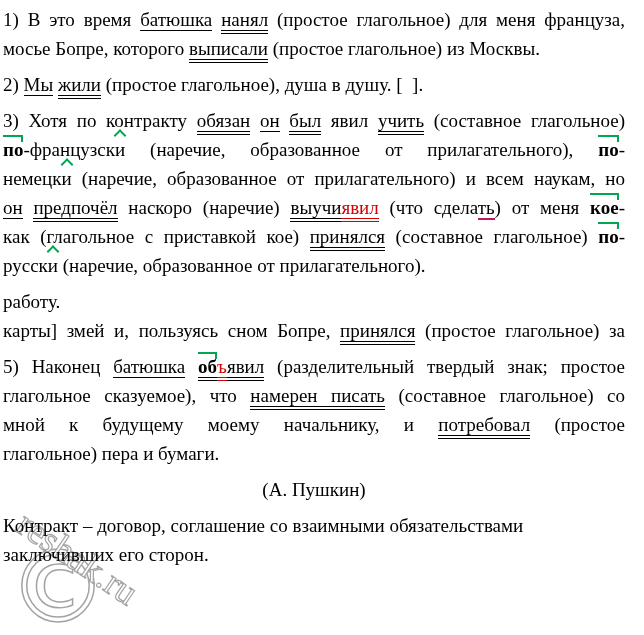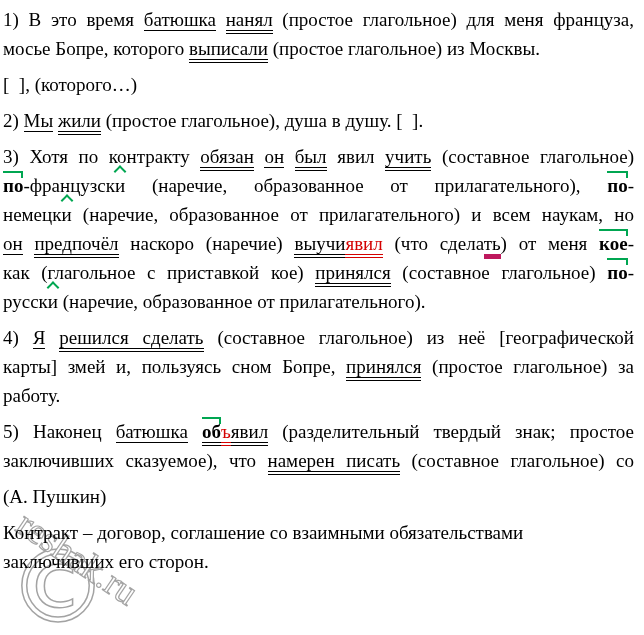--- a/index.html
+++ b/index.html
@@ -20,31 +20,31 @@
     left: 0; top: 500px;
     z-index: 0;
     opacity: 0.9;
     pointer-events: none;
   }
   .content {
     position: absolute;
     left: 3px; top: 5px; right: 3px;
     z-index: 1;
   }
-  .para { margin: 0 7px 7px 0; }
+  .para { margin: 0 16px 7px 0; }
   .ln { line-height: 29px; min-height: 29px; }
   .ln.just { text-align: justify; text-align-last: justify; }
-  .ln.right { text-align: left; }
+  .ln.right { text-align: center; }
 
   
   .s { border-bottom: 1.5px solid #000; }
   
   .v { border-bottom: 4px double #000; }
   
-  .u { border-bottom: 5px solid #be185d; }
+  .u { border-bottom: 2px solid #be185d; }
   
   .red { color: var(--mark-red, #d40000); }
   .v.red { border-color: var(--mark-red, #d40000); }
 
   
   .pre { position: relative; font-weight: bold; }
   .pre::before {
     content: "";
     position: absolute;
     left: 0; right: 0; top: -4px;
@@ -73,41 +73,39 @@
     <text x="8" y="122" font-size="100" font-family="DejaVu Sans, sans-serif" fill="#ffffff" stroke="#9a9a9a" stroke-width="1.5">©</text>
     <text font-size="37" font-family="Liberation Serif, serif" fill="#ffffff" stroke="#9a9a9a" stroke-width="1.2" transform="translate(14,30) rotate(34)">reshak.ru</text>
   </svg>
 
   <div class="content" id="content">
       <div class="para">
         <div class="ln just"><span class="run">1) В это время </span><span class="run s">батюшка</span><span class="run"> </span><span class="run v">нанял</span><span class="run"> (простое глагольное) для меня француза,</span></div>
         <div class="ln"><span class="run">мосье Бопре, которого </span><span class="run v">выписали</span><span class="run"> (простое глагольное) из Москвы.</span></div>
       </div>
       <div class="para">
-        <div class="ln"><span class="run">[&nbsp;&nbsp;], (которого…)</span></div>
-      </div>
-      <div class="para">
         <div class="ln"><span class="run">2) </span><span class="run s">Мы</span><span class="run"> </span><span class="run v">жили</span><span class="run"> (простое глагольное), душа в душу. [&nbsp;&nbsp;].</span></div>
       </div>
       <div class="para">
         <div class="ln just"><span class="run">3) Хотя по контракту </span><span class="run v">обязан</span><span class="run"> </span><span class="run s">он</span><span class="run"> </span><span class="run v">был</span><span class="run"> явил </span><span class="run v">учить</span><span class="run"> (составное глагольное)</span></div>
         <div class="ln just"><span class="run pre">по</span><span class="run">-французск</span><span class="run car">и</span><span class="run"> (наречие, образованное от прилагательного), </span><span class="run pre">по</span><span class="run">-</span></div>
         <div class="ln just"><span class="run">немецк</span><span class="run car">и</span><span class="run"> (наречие, образованное от прилагательного) и всем наукам, но</span></div>
         <div class="ln just"><span class="run s">он</span><span class="run"> </span><span class="run v">предпочёл</span><span class="run"> наскоро (наречие) </span><span class="run v">выучи</span><span class="run v red">явил</span><span class="run"> (что сдела</span><span class="run u">ть</span><span class="run">) от меня </span><span class="run pre">кое</span><span class="run">-</span></div>
         <div class="ln just"><span class="run">как (глагольное с приставкой кое) </span><span class="run v">принялся</span><span class="run"> (составное глагольное) </span><span class="run pre">по</span><span class="run">-</span></div>
         <div class="ln"><span class="run">русск</span><span class="run car">и</span><span class="run"> (наречие, образованное от прилагательного).</span></div>
       </div>
       <div class="para">
-        <div class="ln just"><span class="run">4) </span><span class="run s">Я</span><span class="run"> </span><span class="run v">решился сделать</span><span class="run"> (составное глагольное) из неё [географической</span></div>
+        <div class="ln"><span class="run">работу.</span></div>
         <div class="ln just"><span class="run">карты] змей и, пользуясь сном Бопре, </span><span class="run v">принялся</span><span class="run"> (простое глагольное) за</span></div>
-        <div class="ln"><span class="run">работу.</span></div>
       </div>
       <div class="para">
         <div class="ln just"><span class="run">5) Наконец </span><span class="run s">батюшка</span><span class="run"> </span><span class="run v pre">об</span><span class="run v red">ъ</span><span class="run v">явил</span><span class="run"> (разделительный твердый знак; простое</span></div>
-        <div class="ln just"><span class="run">заключивших сказуемое), что </span><span class="run v">намерен писать</span><span class="run"> (составное глагольное) со</span></div>
+        <div class="ln just"><span class="run">глагольное сказуемое), что </span><span class="run v">намерен писать</span><span class="run"> (составное глагольное) со</span></div>
+        <div class="ln just"><span class="run">мной к будущему моему начальнику, и </span><span class="run v">потребовал</span><span class="run"> (простое</span></div>
+        <div class="ln"><span class="run">глагольное) пера и бумаги.</span></div>
       </div>
       <div class="para">
         <div class="ln right"><span class="run">(А. Пушкин)</span></div>
       </div>
       <div class="para">
         <div class="ln"><span class="run">Контракт – договор, соглашение со взаимными обязательствами</span></div>
         <div class="ln"><span class="run">заключивших его сторон.</span></div>
       </div>
     </div>
 

